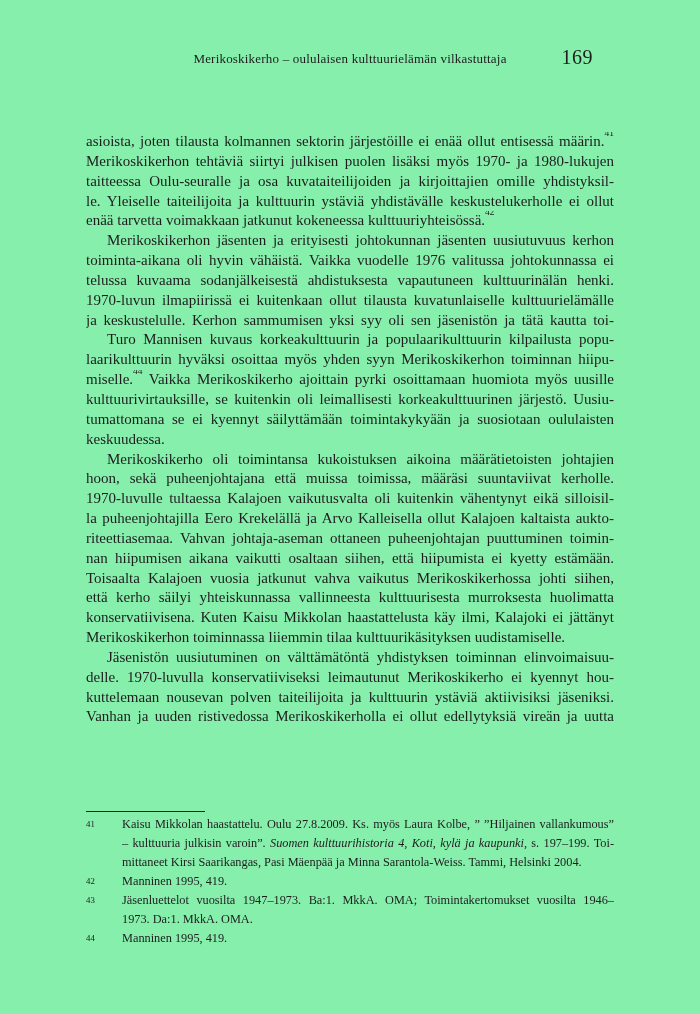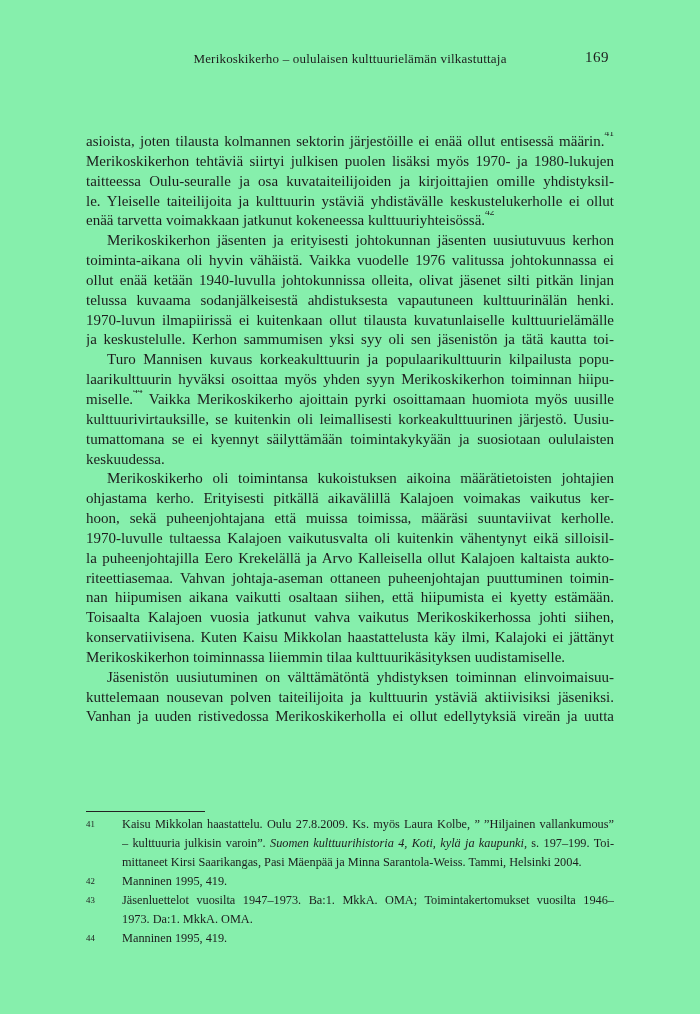--- a/index.html
+++ b/index.html
@@ -18,23 +18,23 @@
     top: 50px;
     left: 86px;
     width: 528px;
     text-align: center;
     font-size: 13px;
     line-height: 18px;
     letter-spacing: 0.2px;
   }
   .pageno {
     position: absolute;
-    right: 5px;
+    right: 21px;
     top: -2px;
-    font-size: 15px;
+    font-size: 20px;
     letter-spacing: 0.5px;
   }
   .bodytext {
     position: absolute;
     top: 132px;
     left: 86px;
     width: 528px;
     font-size: 15px;
   }
   .line {
@@ -95,47 +95,47 @@
       <div class="para">
         <div class="line just"><span>asioista, joten tilausta kolmannen sektorin järjestöille ei enää ollut entisessä määrin.</span><sup class="ref">41</sup></div>
         <div class="line just"><span>Merikoskikerhon tehtäviä siirtyi julkisen puolen lisäksi myös 1970- ja 1980-lukujen</span></div>
         <div class="line just"><span>taitteessa Oulu-seuralle ja osa kuvataiteilijoiden ja kirjoittajien omille yhdistyksil-</span></div>
         <div class="line just"><span>le. Yleiselle taiteilijoita ja kulttuurin ystäviä yhdistävälle keskustelukerholle ei ollut</span></div>
         <div class="line"><span>enää tarvetta voimakkaan jatkunut kokeneessa kulttuuriyhteisössä.</span><sup class="ref">42</sup></div>
       </div>
       <div class="para indent">
         <div class="line just"><span>Merikoskikerhon jäsenten ja erityisesti johtokunnan jäsenten uusiutuvuus kerhon</span></div>
         <div class="line just"><span>toiminta-aikana oli hyvin vähäistä. Vaikka vuodelle 1976 valitussa johtokunnassa ei</span></div>
-        <div class="line just"><span>ollut enää ketään 1940-luvulla johtokunnissa olleita, olivat jäsenet silti pitkän linjan</span></div>
         <div class="line just"><span>telussa kuvaama sodanjälkeisestä ahdistuksesta vapautuneen kulttuurinälän henki.</span></div>
         <div class="line just"><span>1970-luvun ilmapiirissä ei kuitenkaan ollut tilausta kuvatunlaiselle kulttuurielämälle</span></div>
         <div class="line just"><span>ja keskustelulle. Kerhon sammumisen yksi syy oli sen jäsenistön ja tätä kautta toi-</span></div>
       </div>
       <div class="para indent">
         <div class="line just"><span>Turo Mannisen kuvaus korkeakulttuurin ja populaarikulttuurin kilpailusta popu-</span></div>
         <div class="line just"><span>laarikulttuurin hyväksi osoittaa myös yhden syyn Merikoskikerhon toiminnan hiipu-</span></div>
         <div class="line just"><span>miselle.</span><sup class="ref">44</sup><span> Vaikka Merikoskikerho ajoittain pyrki osoittamaan huomiota myös uusille</span></div>
         <div class="line just"><span>kulttuurivirtauksille, se kuitenkin oli leimallisesti korkeakulttuurinen järjestö. Uusiu-</span></div>
         <div class="line just"><span>tumattomana se ei kyennyt säilyttämään toimintakykyään ja suosiotaan oululaisten</span></div>
         <div class="line"><span>keskuudessa.</span></div>
       </div>
       <div class="para indent">
         <div class="line just"><span>Merikoskikerho oli toimintansa kukoistuksen aikoina määrätietoisten johtajien</span></div>
-        <div class="line just"><span>ohjastama kerho. Erityisesti pitkällä aikavälillä Kalajoen voimakas vaikutus ker-</span></div>
         <div class="line just"><span>hoon, sekä puheenjohtajana että muissa toimissa, määräsi suuntaviivat kerholle.</span></div>
         <div class="line just"><span>1970-luvulle tultaessa Kalajoen vaikutusvalta oli kuitenkin vähentynyt eikä silloisil-</span></div>
         <div class="line just"><span>la puheenjohtajilla Eero Krekelällä ja Arvo Kalleisella ollut Kalajoen kaltaista aukto-</span></div>
         <div class="line just"><span>riteettiasemaa. Vahvan johtaja-aseman ottaneen puheenjohtajan puuttuminen toimin-</span></div>
         <div class="line just"><span>nan hiipumisen aikana vaikutti osaltaan siihen, että hiipumista ei kyetty estämään.</span></div>
         <div class="line just"><span>Toisaalta Kalajoen vuosia jatkunut vahva vaikutus Merikoskikerhossa johti siihen,</span></div>
+        <div class="line just"><span>että kerho säilyi yhteiskunnassa vallinneesta kulttuurisesta murroksesta huolimatta</span></div>
         <div class="line just"><span>konservatiivisena. Kuten Kaisu Mikkolan haastattelusta käy ilmi, Kalajoki ei jättänyt</span></div>
         <div class="line"><span>Merikoskikerhon toiminnassa liiemmin tilaa kulttuurikäsityksen uudistamiselle.</span></div>
       </div>
       <div class="para indent">
         <div class="line just"><span>Jäsenistön uusiutuminen on välttämätöntä yhdistyksen toiminnan elinvoimaisuu-</span></div>
+        <div class="line just"><span>delle. 1970-luvulla konservatiiviseksi leimautunut Merikoskikerho ei kyennyt hou-</span></div>
         <div class="line just"><span>kuttelemaan nousevan polven taiteilijoita ja kulttuurin ystäviä aktiivisiksi jäseniksi.</span></div>
         <div class="line just"><span>Vanhan ja uuden ristivedossa Merikoskikerholla ei ollut edellytyksiä vireän ja uutta</span></div>
       </div>
     </div>
 
   <div class="fnrule"></div>
 
   <div class="fns" id="footnotes">
       <div class="fn">
         <div class="fn-num">41</div>

